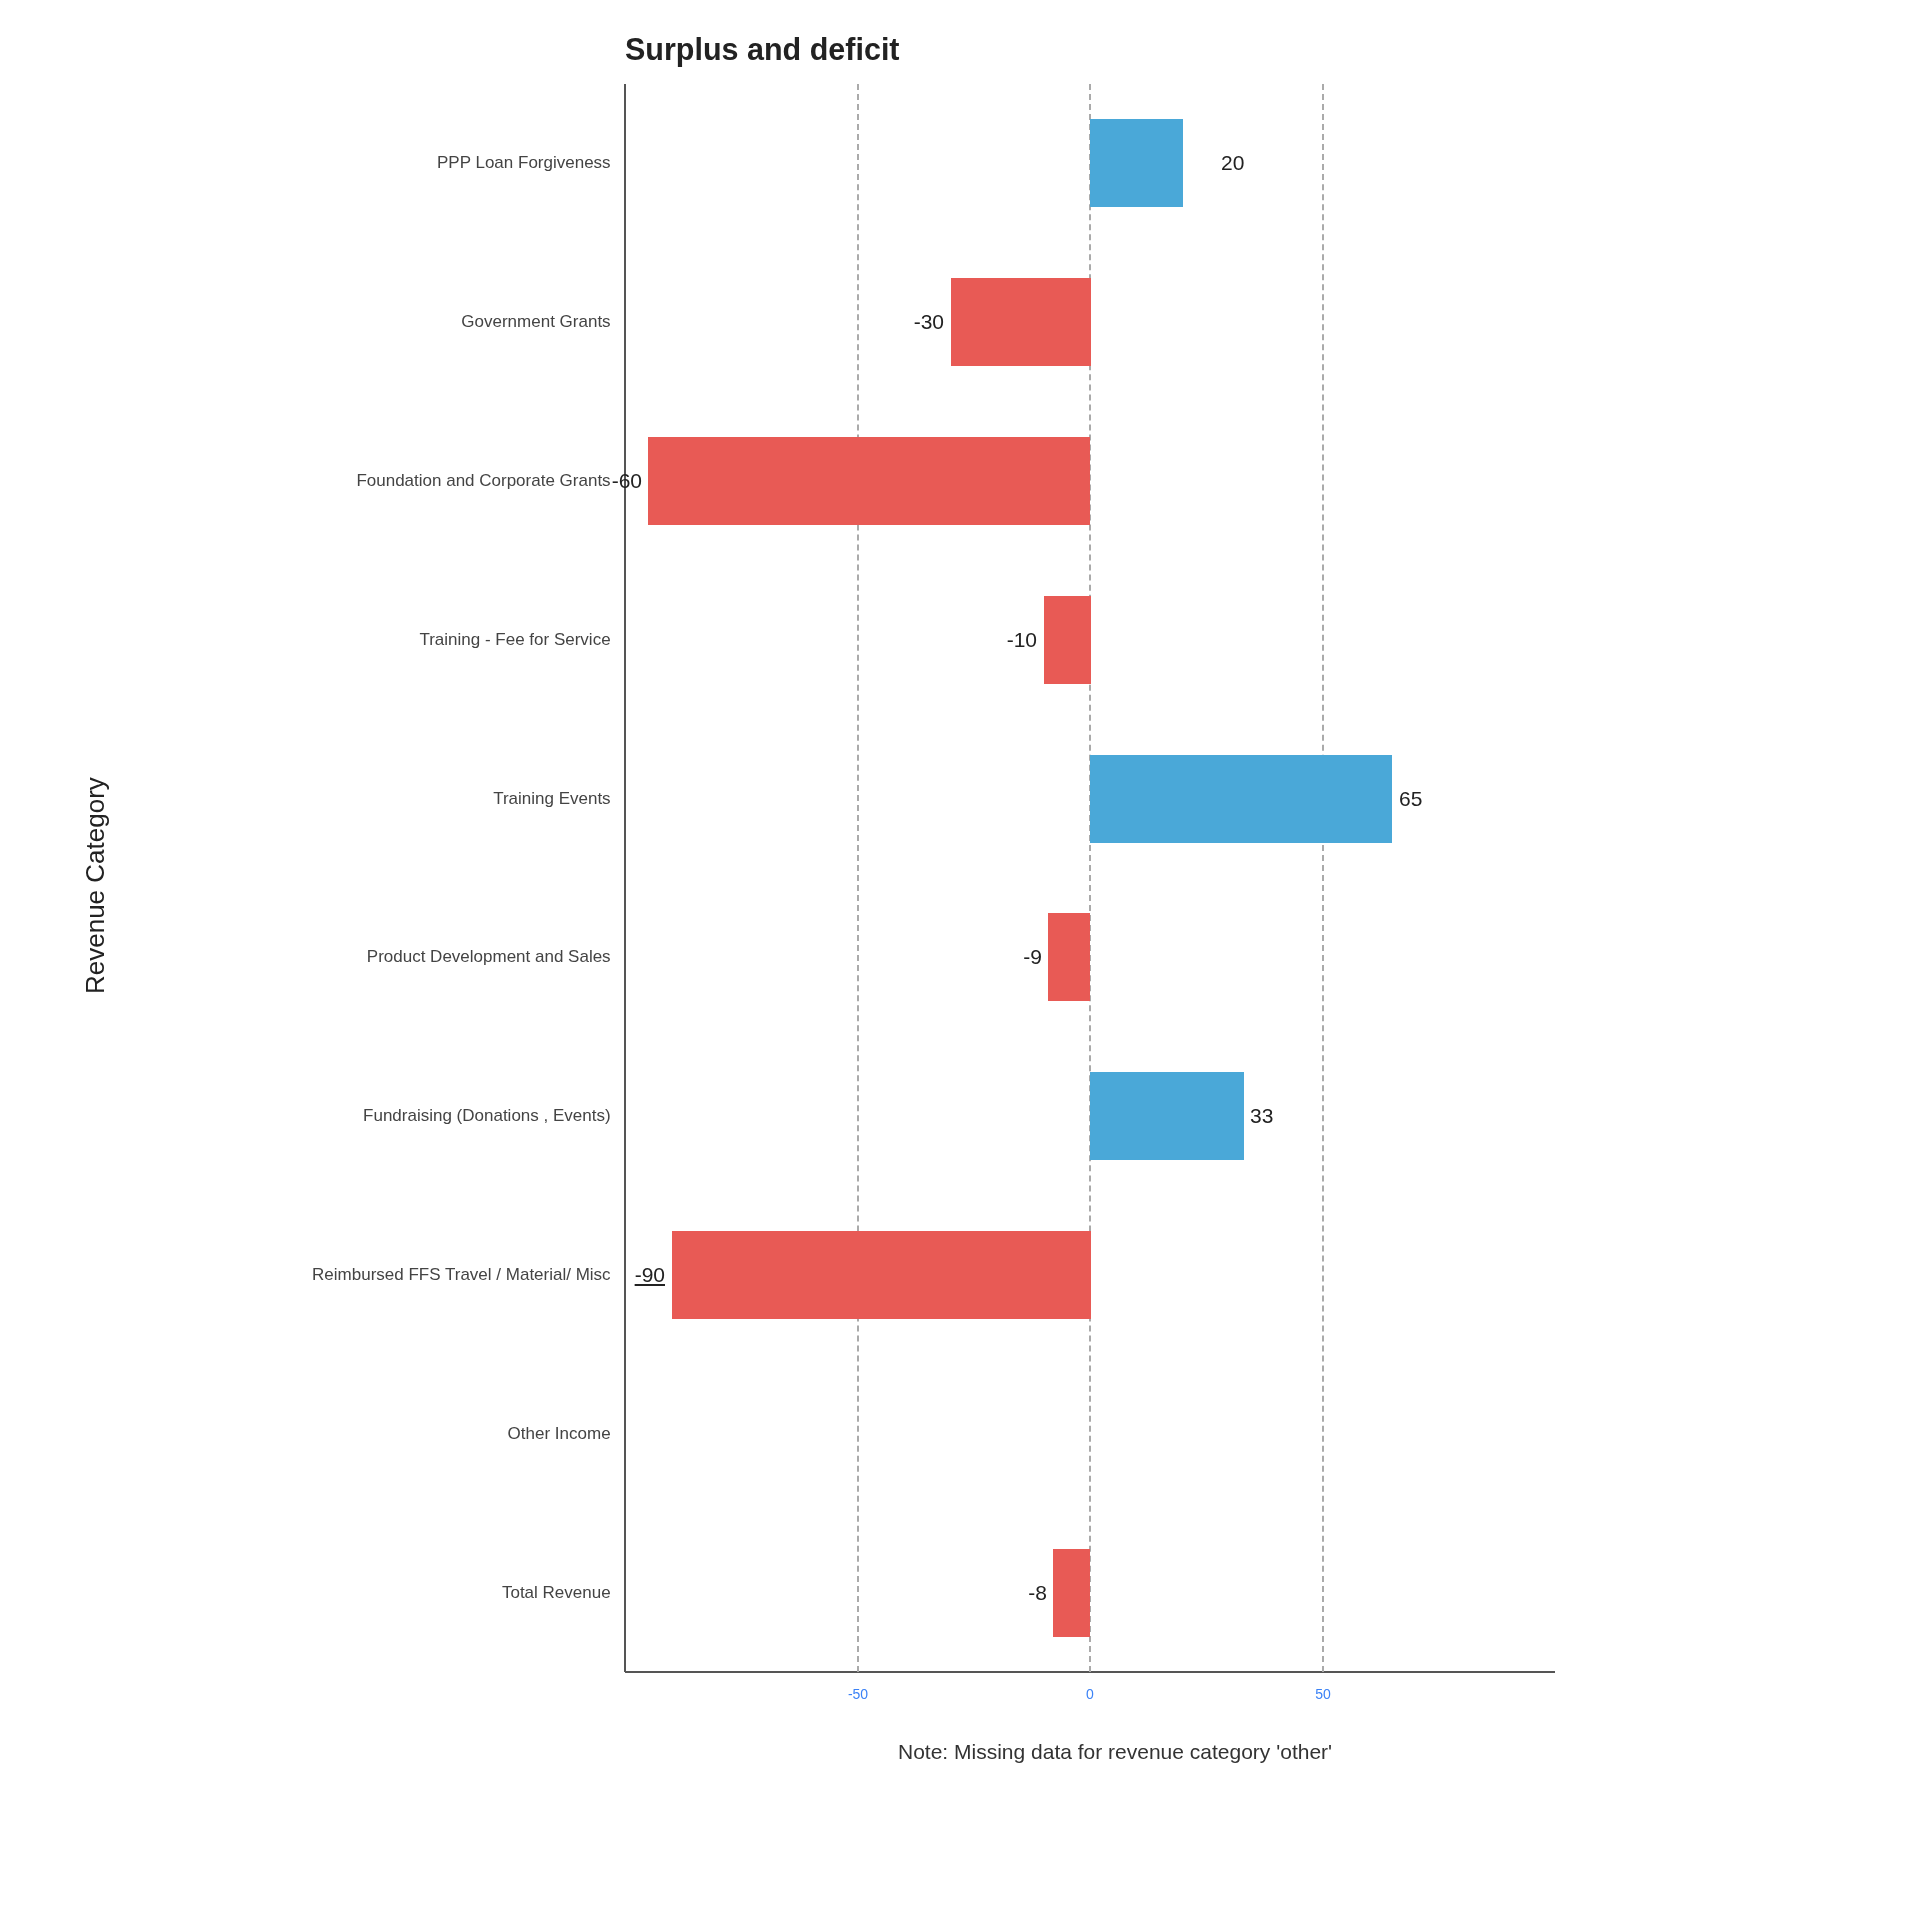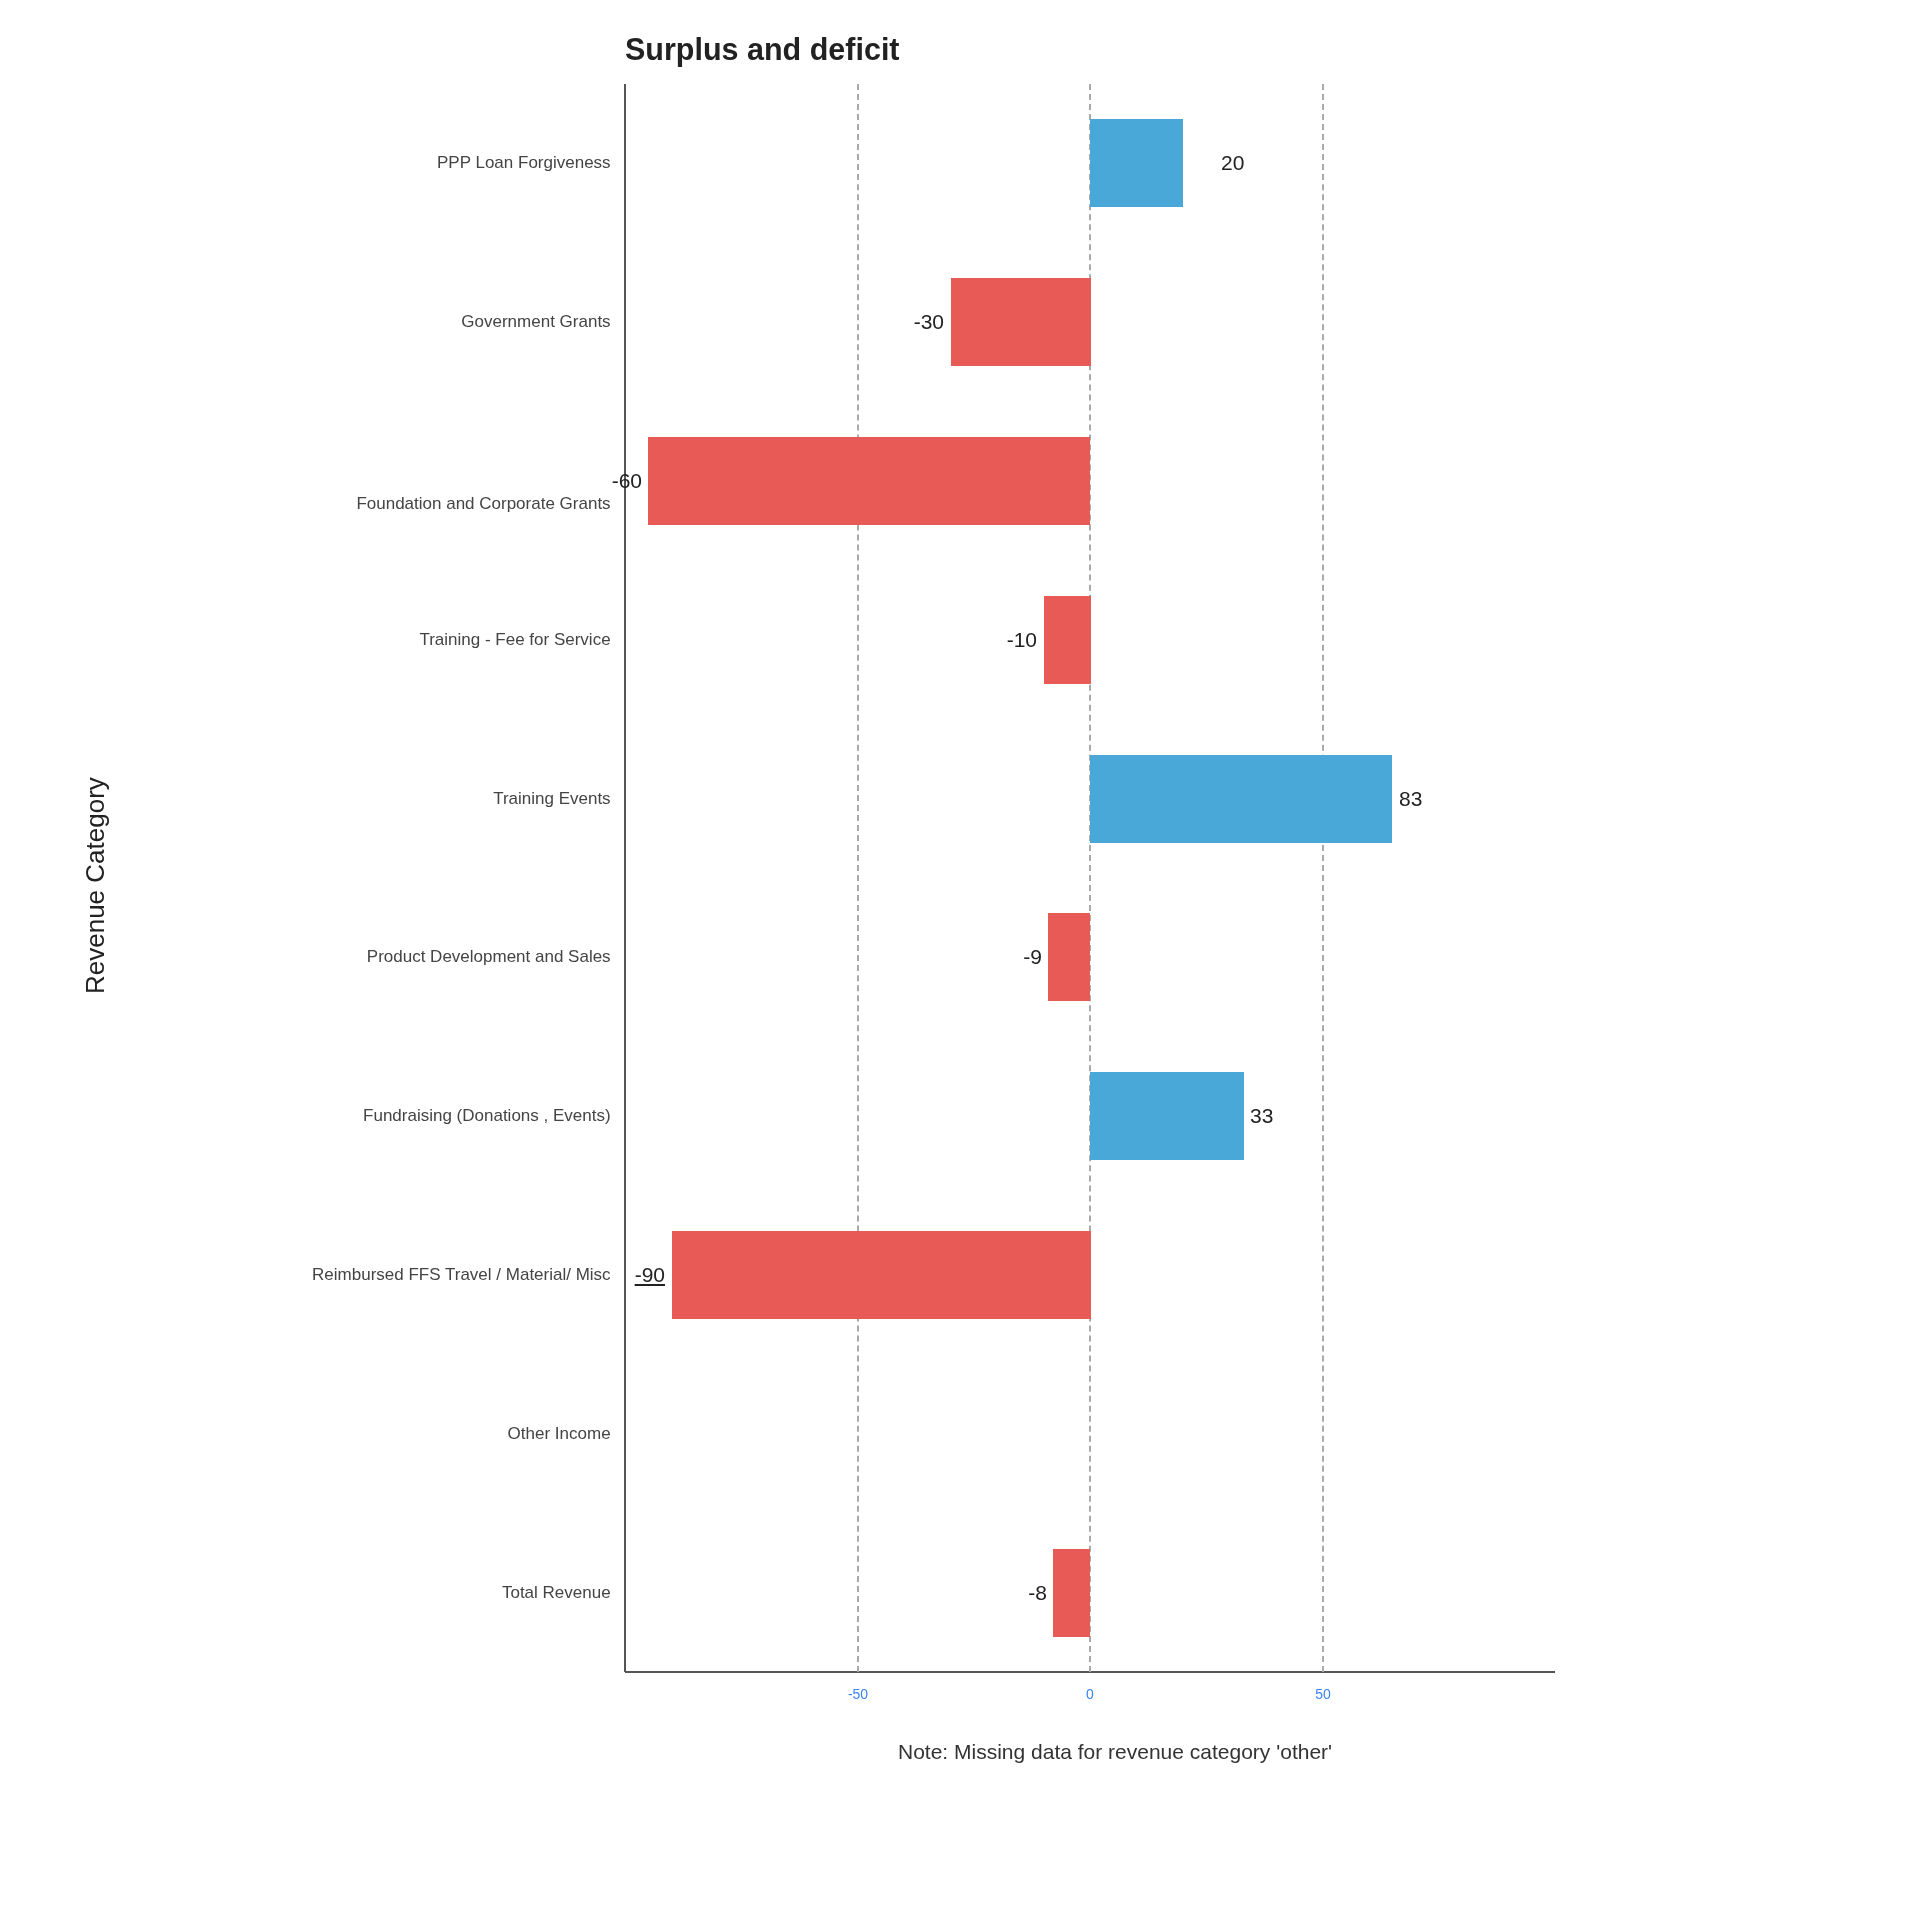--- a/index.html
+++ b/index.html
@@ -123,29 +123,29 @@
       <div class="gridline" style="left: 697px;"></div>
       <div class="x-tick-label" style="left: 233px;">-50</div>
       <div class="x-tick-label" style="left: 465px;">0</div>
       <div class="x-tick-label" style="left: 698px;">50</div>
       <div class="y-tick-label" style="top: 79px;">PPP Loan Forgiveness</div>
       <div class="bar above" style="left: 465px; width: 93px; top: 35px;"></div>
       <div class="bar-label" style="top: 79px; left: 596px;">20</div>
       <div class="y-tick-label" style="top: 238px;">Government Grants</div>
       <div class="bar below" style="left: 326px; width: 140px; top: 194px;"></div>
       <div class="bar-label" style="top: 238px; left: 319px; transform: translate(-100%, -50%);">-30</div>
-      <div class="y-tick-label" style="top: 420px; margin-left: 48px;">Foundation and Corporate Grants</div>
+      <div class="y-tick-label" style="top: 397px; margin-left: 48px;">Foundation and Corporate Grants</div>
       <div class="bar below" style="left: 23px; width: 442px; top: 353px;"></div>
       <div class="bar-label" style="top: 397px; left: 17px; transform: translate(-100%, -50%);">-60</div>
       <div class="y-tick-label" style="top: 556px;">Training - Fee for Service</div>
       <div class="bar below" style="left: 419px; width: 47px; top: 512px;"></div>
       <div class="bar-label" style="top: 556px; left: 412px; transform: translate(-100%, -50%);">-10</div>
       <div class="y-tick-label" style="top: 715px;">Training Events</div>
       <div class="bar above" style="left: 465px; width: 302px; top: 671px;"></div>
-      <div class="bar-label" style="top: 715px; left: 774px;">83</div>
+      <div class="bar-label" style="top: 715px; left: 774px;">65</div>
       <div class="y-tick-label" style="top: 873px;">Product Development and Sales</div>
       <div class="bar below" style="left: 423px; width: 42px; top: 829px;"></div>
       <div class="bar-label" style="top: 873px; left: 417px; transform: translate(-100%, -50%);">-9</div>
       <div class="y-tick-label" style="top: 1032px;">Fundraising (Donations , Events)</div>
       <div class="bar above" style="left: 465px; width: 154px; top: 988px;"></div>
       <div class="bar-label" style="top: 1032px; left: 625px;">33</div>
       <div class="y-tick-label" style="top: 1191px;">Reimbursed FFS Travel / Material/ Misc</div>
       <div class="bar below" style="left: 47px; width: 419px; top: 1147px;"></div>
       <div class="bar-label" style="top: 1191px; left: 40px; transform: translate(-100%, -50%); text-decoration: underline;">-90</div>
       <div class="y-tick-label" style="top: 1350px;">Other Income</div>

